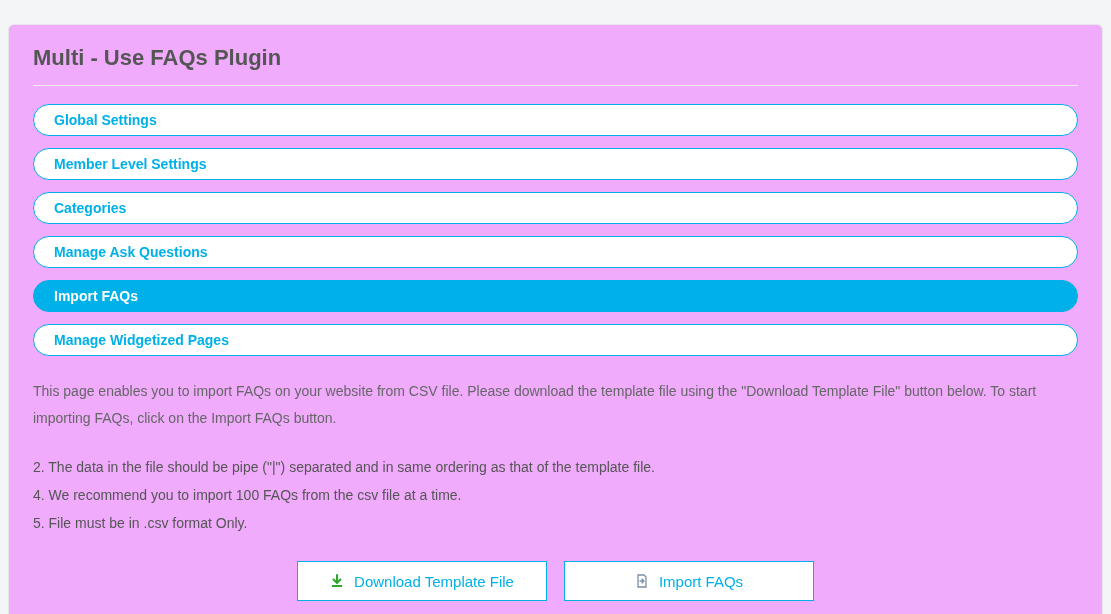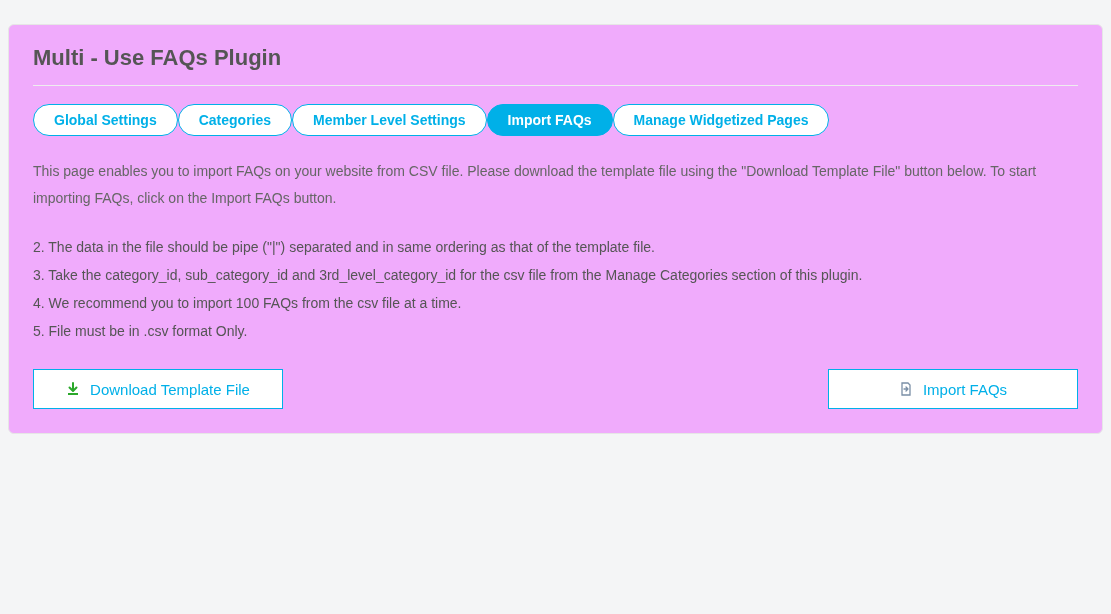--- a/index.html
+++ b/index.html
@@ -25,22 +25,23 @@
     margin-bottom: 14px;
   }
   .hr {
     border: none;
     border-top: 1px solid #eee;
     margin-bottom: 18px;
   }
   .tabs {
     display: flex;
     flex-wrap: wrap;
-    gap: 0;
+    gap: 12px;
     margin-bottom: 22px;
+    flex-direction: column;
   }
   .tab {
     display: inline-flex;
     align-items: center;
     padding: 7px 20px;
     border: 1px solid #00b0e8;
     border-radius: 999px;
     color: #00b0e8;
     font-weight: 600;
     font-size: 14px;
@@ -69,21 +70,21 @@
     margin-bottom: 22px;
   }
   .list {
     color: #555;
     line-height: 2.0;
     margin-bottom: 24px;
   }
   .actions {
     display: flex;
     gap: 17px;
-    justify-content: space-between;
+    justify-content: center;
   }
   .btn {
     display: inline-flex;
     align-items: center;
     justify-content: center;
     gap: 10px;
     width: 250px;
     height: 40px;
     border: 1px solid #00b0e8;
     color: #00b0e8;
@@ -98,37 +99,39 @@
 
 <div class="panel">
   <h1 class="page-title">Multi - Use FAQs Plugin</h1>
   <hr class="hr">
 
   <div class="tabs">
       <div class="tab">
         <span>Global Settings</span>
       </div>
       <div class="tab">
+        <span>Member Level Settings</span>
+      </div>
+      <div class="tab">
         <span>Categories</span>
       </div>
       <div class="tab">
-        <span>Member Level Settings</span>
+        <span>Manage Ask Questions</span>
       </div>
       <div class="tab active">
         <span>Import FAQs</span>
       </div>
       <div class="tab">
         <span>Manage Widgetized Pages</span>
       </div>
     </div>
 
   <p class="desc">This page enables you to import FAQs on your website from CSV file. Please download the template file using the "Download Template File" button below. To start importing FAQs, click on the Import FAQs button.</p>
   <div class="list">
       <div>2. The data in the file should be pipe ("|") separated and in same ordering as that of the template file.</div>
-      <div>3. Take the category_id, sub_category_id and 3rd_level_category_id for the csv file from the Manage Categories section of this plugin.</div>
       <div>4. We recommend you to import 100 FAQs from the csv file at a time.</div>
       <div>5. File must be in .csv format Only.</div>
     </div>
 
   <div class="actions">
     <button class="btn">
       <span class="icon">
         <svg width="14" height="14" viewBox="0 0 14 14">
           <path d="M7 1 L7 8 M3.5 5.5 L7 9 L10.5 5.5" stroke="#2aa82a" stroke-width="2" fill="none" stroke-linecap="round" stroke-linejoin="round"></path>
           <rect x="2" y="11" width="10" height="2" fill="#2aa82a"></rect>

